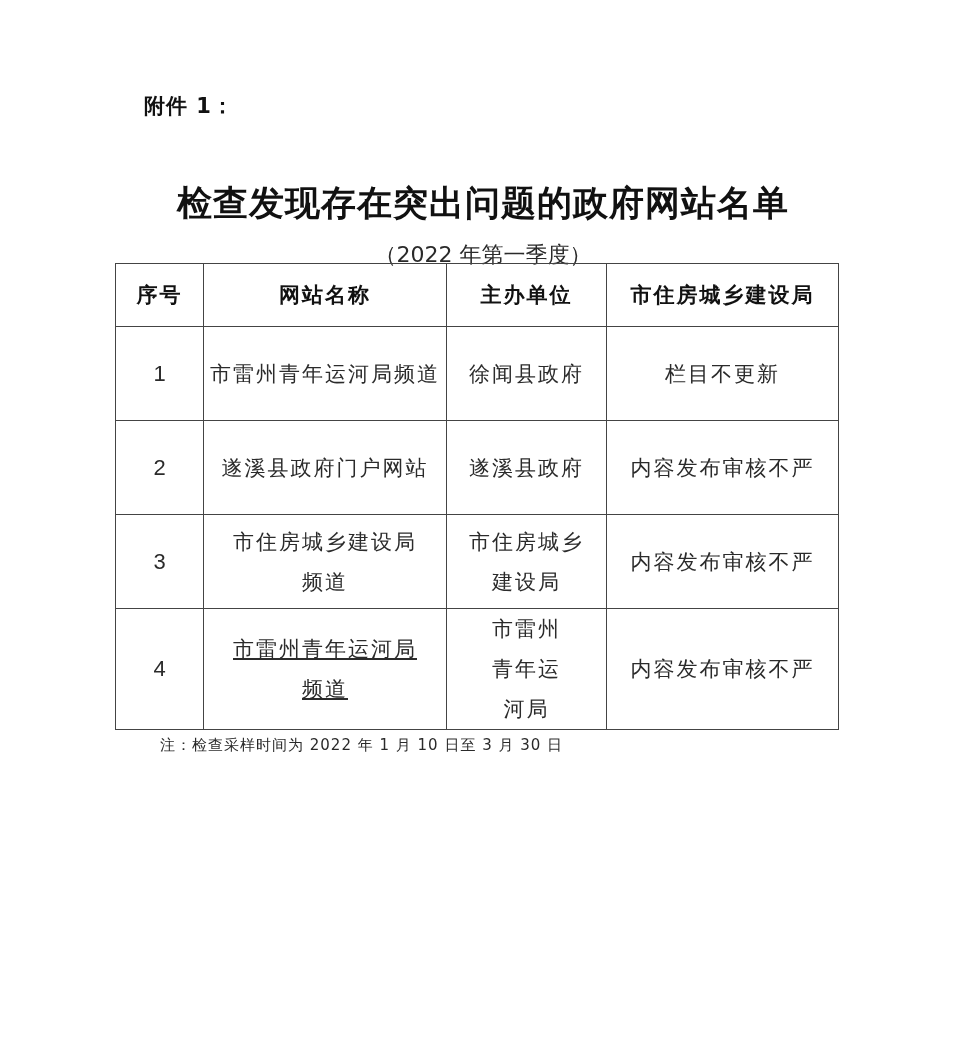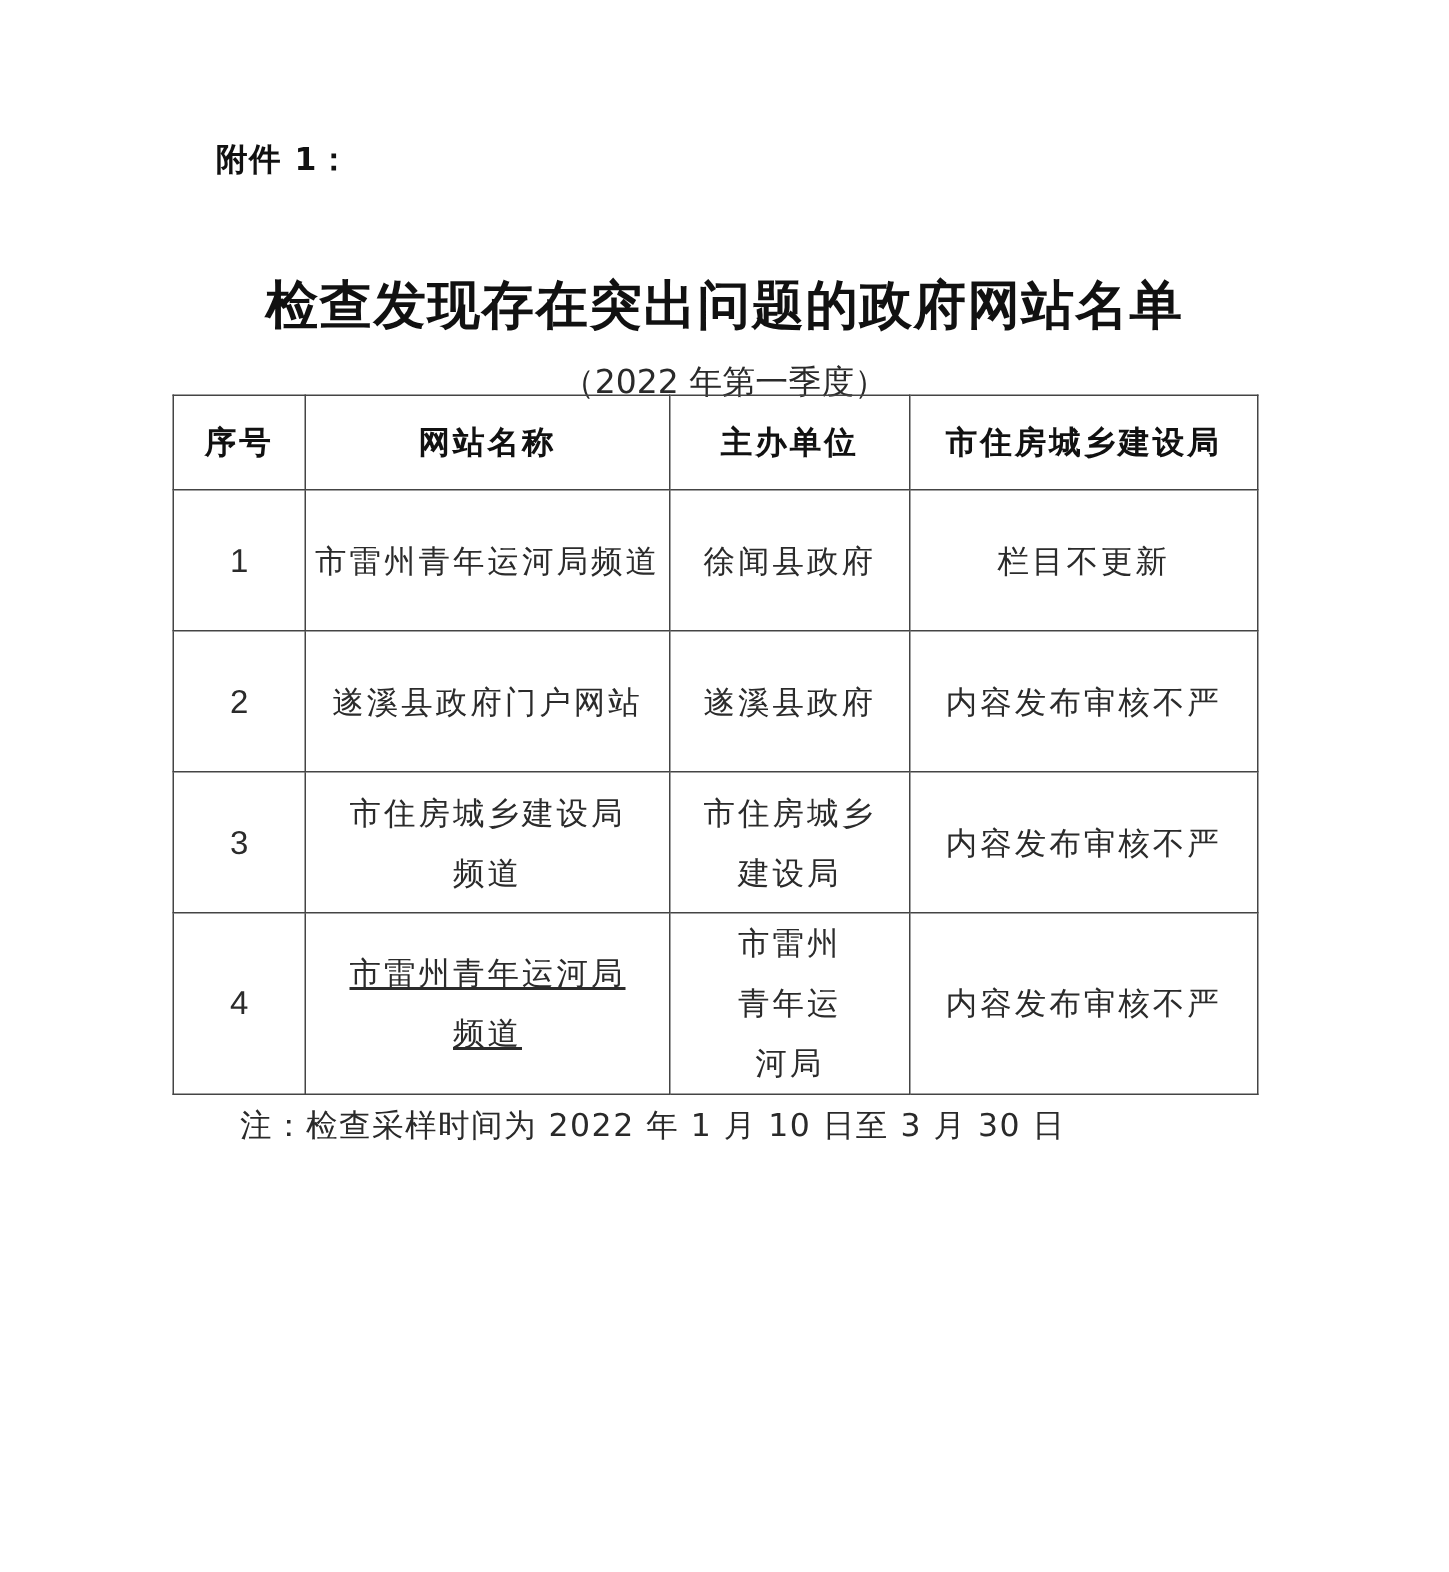--- a/index.html
+++ b/index.html
@@ -6,21 +6,21 @@
   body { width: 966px; height: 1048px; position: relative; overflow: hidden;
          font-family: "DejaVu Sans", "Liberation Sans", sans-serif; color: #1a1a1a; }
   .attachment { position: absolute; left: 104px; top: 92px; font-size: 21px; font-weight: bold; color: #111; letter-spacing: 1px; margin-left: 40px; }
   .title { position: absolute; left: 0; width: 966px; top: 180px; text-align: center; font-size: 35px; font-weight: bold; color: #111; letter-spacing: 1px; }
   .subtitle { position: absolute; left: 0; width: 966px; top: 240px; text-align: center; font-size: 22px; color: #2a2a2a; }
   table.list { position: absolute; left: 115px; top: 263px; border-collapse: collapse; table-layout: fixed; }
   table.list td, table.list th { border: 1.5px solid #444; text-align: center; vertical-align: middle; padding: 0 4px; font-size: 21px; line-height: 40px; color: #2b2b2b; }
   table.list th { height: 62px; font-weight: bold; color: #111; letter-spacing: 2px; }
   table.list td { height: 93px; letter-spacing: 2px; font-weight: normal; }
   table.list td.num { font-family: "Liberation Sans", sans-serif; font-size: 22px; letter-spacing: 0; }
-  .note { position: absolute; left: 160px; top: 736px; font-size: 21px; color: #2a2a2a; letter-spacing: 1px; }
+  .note { position: absolute; left: 160px; top: 736px; font-size: 15px; color: #2a2a2a; letter-spacing: 1px; }
   col.c1 { width: 88px; } col.c2 { width: 243px; } col.c3 { width: 160px; } col.c4 { width: 232px; }
 </style>
 </head>
 <body>
 
 <div class="attachment">附件 1：</div>
 <div class="title">检查发现存在突出问题的政府网站名单</div>
 <div class="subtitle">（2022 年第一季度）</div>
 
 <table class="list">

